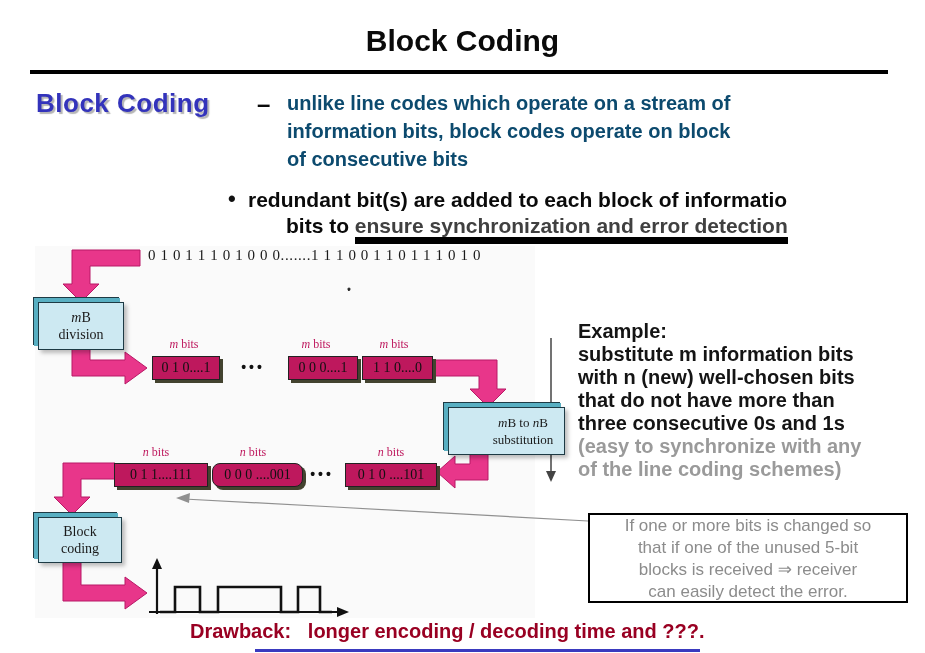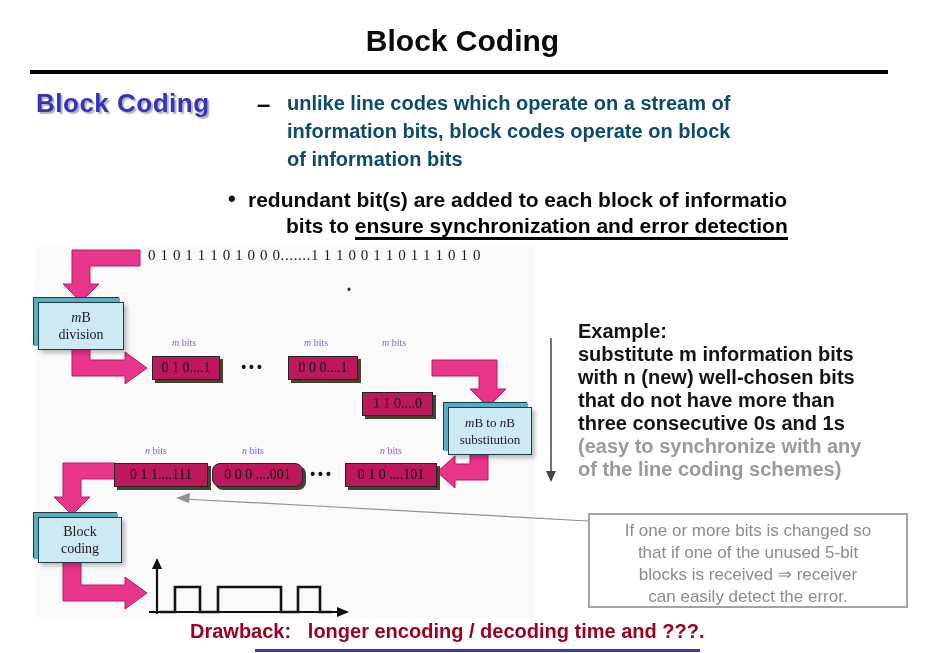--- a/index.html
+++ b/index.html
@@ -11,62 +11,62 @@
   .rule{left:30px;top:70px;width:858px;height:4px;background:#000;}
 
   .term{left:36px;top:88px;font-size:26px;font-weight:bold;color:#3333BB;
         text-shadow:2px 2px 1px #b5b5b5;letter-spacing:.5px;}
   .dash{left:257px;top:90px;font-size:24px;font-weight:bold;color:#0a0a0a;}
   .definition{left:287px;top:89px;width:620px;font-size:20px;font-weight:bold;line-height:28px;color:#0c4a6e;}
 
   .bullet-dot{left:228px;top:186px;font-size:22px;font-weight:bold;}
   .bullet-text{left:248px;top:187px;width:700px;font-size:21px;font-weight:bold;line-height:26px;color:#0a0a0a;white-space:nowrap;}
   .bullet-text .indent{margin-left:38px;}
-  .link{color:#000000;border-bottom:3px solid #000000;padding-bottom:0px;}
+  .link{color:#404040;border-bottom:7px solid #000000;padding-bottom:0px;}
 
   .diagram-panel{left:35px;top:246px;width:500px;height:372px;background:#FAFAFA;}
 
   .serif{font-family:"Liberation Serif","DejaVu Serif",serif;}
   .bitstream{left:148px;top:247px;font-size:15px;letter-spacing:.6px;color:#1a1a1a;}
   .straydot{left:347px;top:278px;font-size:15px;color:#1a1a1a;}
 
   .cyanbox{background:#CDE9F2;border:1px solid #1d3a44;color:#1a1a1a;text-align:center;
            font-size:14px;line-height:17px;
            box-shadow:-4px -4px 0 #58AFC2,-5px -5px 0 #1d3a44,3px 3px 4px rgba(0,0,0,.25);
            display:flex;flex-direction:column;justify-content:center;}
   .ybox{background:#be185d;border:1px solid #222;box-shadow:3px 3px 0 #43432f;
         font-size:14px;line-height:20px;height:20px;text-align:center;color:#111;padding:1px 2px;}
-  .bitlabel{font-size:10px;color:#8b5cf6;transform:translateX(-50%);white-space:nowrap;}
+  .bitlabel{font-size:12px;color:#be185d;transform:translateX(-50%);white-space:nowrap;}
   .dots{font-size:14px;font-weight:bold;letter-spacing:3px;transform:translateX(-50%);color:#111;}
 
   .example{left:578px;top:320px;width:345px;font-size:20px;font-weight:bold;line-height:23px;color:#141414;white-space:nowrap;}
   .example .gray{color:#9a9a9a;}
 
-  .notebox{left:588px;top:513px;width:316px;height:86px;border:2px solid #a3a3a3;
-           color:#8c8c8c;font-size:17px;line-height:22px;text-align:center;padding-top:5px;}
+  .notebox{left:588px;top:513px;width:316px;height:86px;border:2px solid #000000;
+           color:#8c8c8c;font-size:17px;line-height:22px;text-align:center;}
 
   .drawback{left:190px;top:620px;font-size:20px;font-weight:bold;color:#990022;white-space:pre;}
   .footer-line{left:255px;top:649px;width:445px;height:3px;background:#3A3ABF;}
 
   svg{position:absolute;left:0;top:0;}
 </style>
 </head>
 <body>
 
 <div class="page">
 
   <div class="abs title">Block Coding</div>
   <div class="abs rule"></div>
 
   <div class="abs term">Block Coding</div>
   <div class="abs dash">–</div>
   <div class="abs definition">
     <div>unlike line codes which operate on a stream of</div>
     <div>information bits, block codes operate on block</div>
-    <div>of information bits</div>
+    <div>of consecutive bits</div>
   </div>
 
   <div class="abs bullet-dot">•</div>
   <div class="abs bullet-text">
     <div>redundant bit(s) are added to each block of informatio</div>
     <div class="indent"><span>bits to </span><span class="link">ensure synchronization and error detection</span></div>
   </div>
 
   <div class="abs diagram-panel"></div>
 
@@ -103,23 +103,23 @@
     <div>division</div>
   </div>
 
   <div class="abs serif bitlabel" style="left:184px;top:337px;"><i>m</i><span> bits</span></div>
   <div class="abs serif bitlabel" style="left:316px;top:337px;"><i>m</i><span> bits</span></div>
   <div class="abs serif bitlabel" style="left:394px;top:337px;"><i>m</i><span> bits</span></div>
 
   <div class="abs serif ybox" style="left:152px;top:356px;width:62px;">0 1 0....1</div>
   <div class="abs dots" style="left:253px;top:359px;">•••</div>
   <div class="abs serif ybox" style="left:288px;top:356px;width:64px;">0 0 0....1</div>
-  <div class="abs serif ybox" style="left:362px;top:356px;width:65px;margin-top:36px;">1 1 0....0</div>
+  <div class="abs serif ybox" style="left:362px;top:356px;width:65px;">1 1 0....0</div>
 
-  <div class="abs cyanbox serif" style="left:448px;top:407px;width:82px;height:46px;font-size:13px;">
+  <div class="abs cyanbox serif" style="left:448px;top:407px;width:82px;height:46px;font-size:13px;padding-left:33px;">
     <div><i>m</i><span>B to </span><i>n</i><span>B</span></div>
     <div>substitution</div>
   </div>
 
   <div class="abs serif bitlabel" style="left:156px;top:445px;"><i>n</i><span> bits</span></div>
   <div class="abs serif bitlabel" style="left:253px;top:445px;"><i>n</i><span> bits</span></div>
   <div class="abs serif bitlabel" style="left:391px;top:445px;"><i>n</i><span> bits</span></div>
 
   <div class="abs serif ybox" style="left:114px;top:463px;width:88px;">0 1 1....111</div>
   <div class="abs serif ybox" style="left:212px;top:463px;width:85px;border-radius:8px;">0 0 0 ....001</div>

